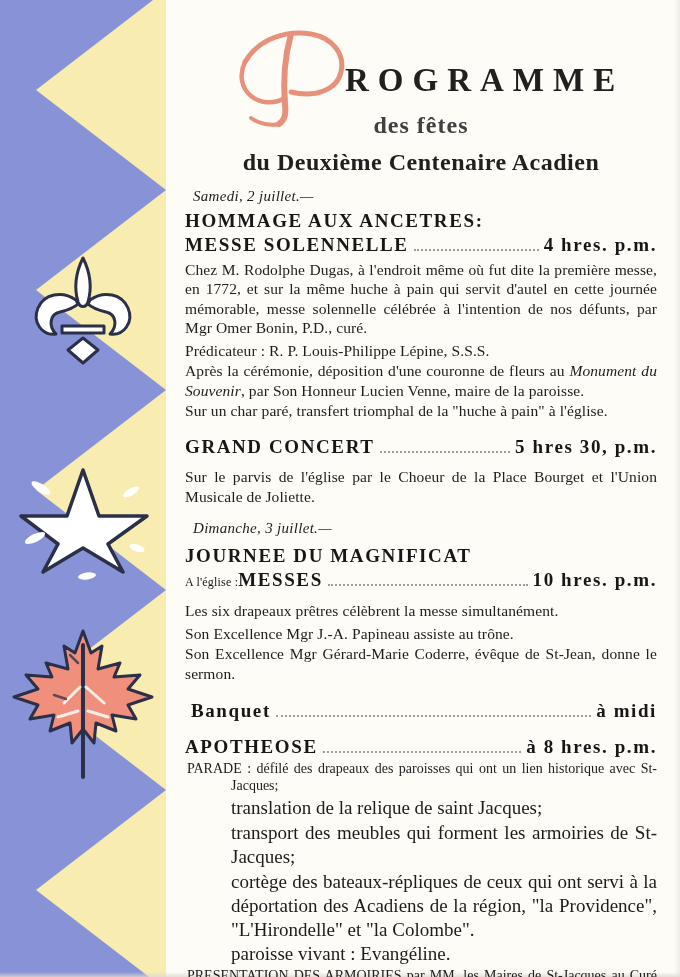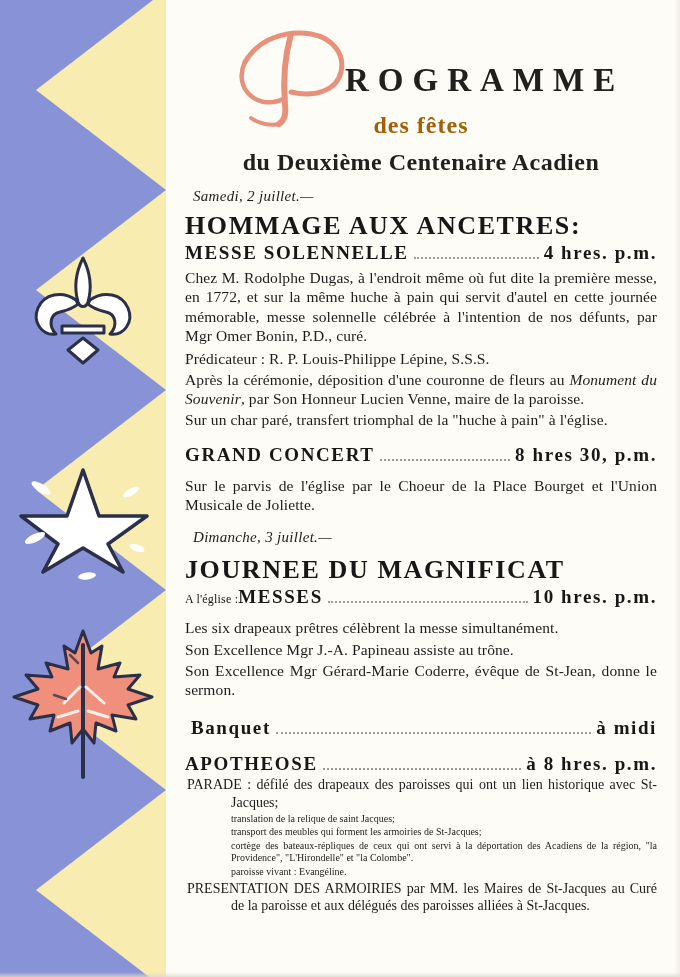--- a/index.html
+++ b/index.html
@@ -86,21 +86,21 @@
     font-weight: bold;
     font-size: 33px;
     letter-spacing: 9px;
     color: #20201f;
   }
   .des-fetes {
     font-weight: bold;
     font-size: 24px;
     letter-spacing: 1px;
     margin-top: 2px;
-    color: #a16207;
+    color: #404040;
   }
   .subtitle {
     font-weight: bold;
     font-size: 24px;
     letter-spacing: .5px;
     margin-top: 10px;
     margin-bottom: 12px;
     color: #20201f;
   }
 
@@ -108,21 +108,21 @@
   .daylabel {
     font-style: italic;
     font-size: 15px;
     margin: 8px 0 5px 8px;
     letter-spacing: .3px;
   }
 
   
   .hdr {
     font-weight: bold;
-    font-size: 26px;
+    font-size: 19px;
     letter-spacing: 1.6px;
     color: #171717;
     line-height: 1.2;
   }
   .hdr-row {
     display: flex;
     align-items: baseline;
     font-weight: bold;
     font-size: 19px;
     letter-spacing: 1.6px;
@@ -160,21 +160,21 @@
   
   .ap-item {
     font-size: 14px;
     line-height: 1.26;
     text-align: justify;
     margin: 1px 0 1px 2px;
     padding-left: 44px;
     text-indent: -44px;
   }
   .ap-sub {
-    font-size: 10px;
+    font-size: 19px;
     line-height: 1.26;
     text-align: justify;
     margin: 1px 0 1px 46px;
   }
 </style>
 </head>
 <body>
 
 <div class="page">
 
@@ -295,21 +295,21 @@
     </div>
 
     <div class="para">Chez M. Rodolphe Dugas, à l'endroit même où fut dite la première messe, en 1772, et sur la même huche à pain qui servit d'autel en cette journée mémorable, messe solennelle célébrée à l'intention de nos défunts, par Mgr Omer Bonin, P.D., curé.</div>
     <div class="para tight">Prédicateur : R. P. Louis-Philippe Lépine, S.S.S.</div>
     <div class="para tight"><span>Après la cérémonie, déposition d'une couronne de fleurs au </span><em>Monument du Souvenir</em><span>, par Son Honneur Lucien Venne, maire de la paroisse.</span></div>
     <div class="para tight">Sur un char paré, transfert triomphal de la "huche à pain" à l'église.</div>
 
     <div class="hdr-row" style="margin-top:14px">
       <span>GRAND CONCERT</span>
       <span class="lead"></span>
-      <span class="time">8 hres 30, p.m.</span>
+      <span class="time">5 hres 30, p.m.</span>
     </div>
     <div class="para gap">Sur le parvis de l'église par le Choeur de la Place Bourget et l'Union Musicale de Joliette.</div>
 
     <div class="daylabel" style="margin-top:14px">Dimanche, 3 juillet.—</div>
 
     <div class="hdr" style="margin-top:8px">JOURNEE DU MAGNIFICAT</div>
     <div class="hdr-row mixed">
       <span class="pre">A l'église : </span>
       <span>MESSES</span>
       <span class="lead"></span>

